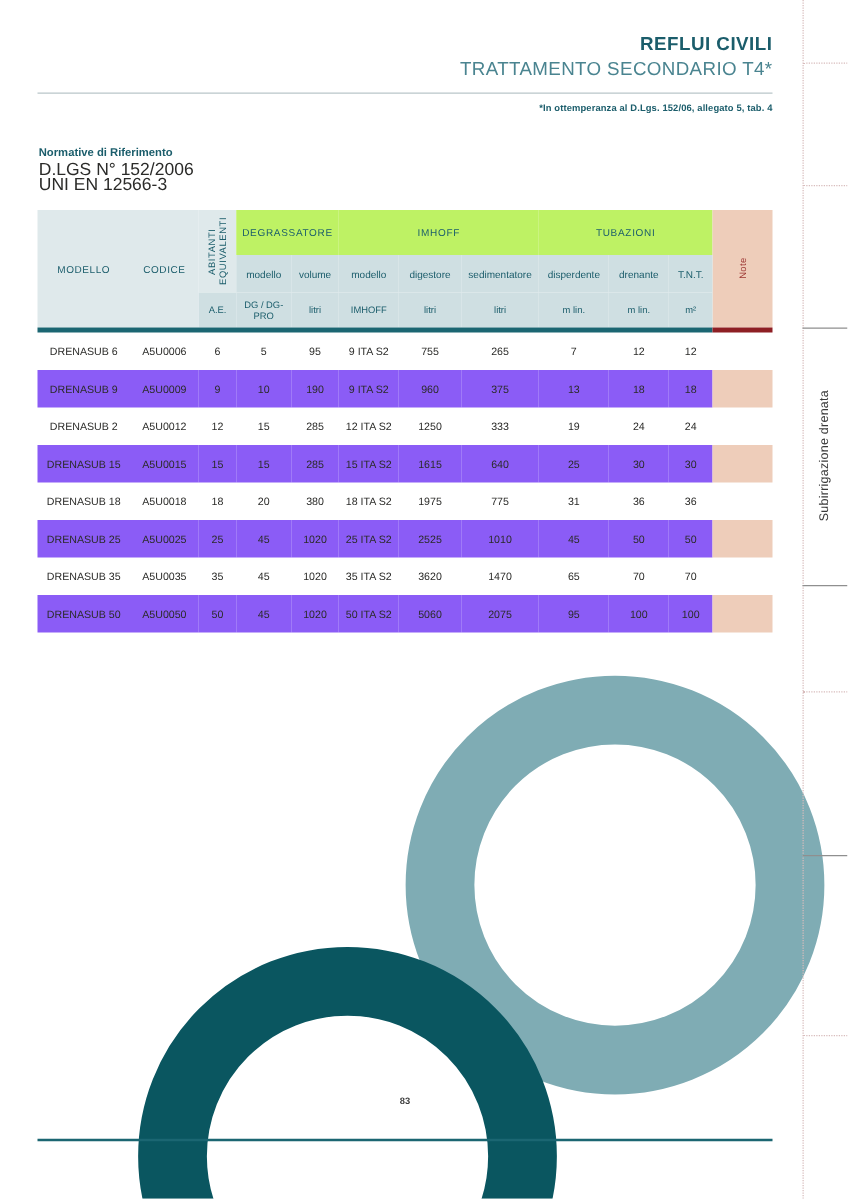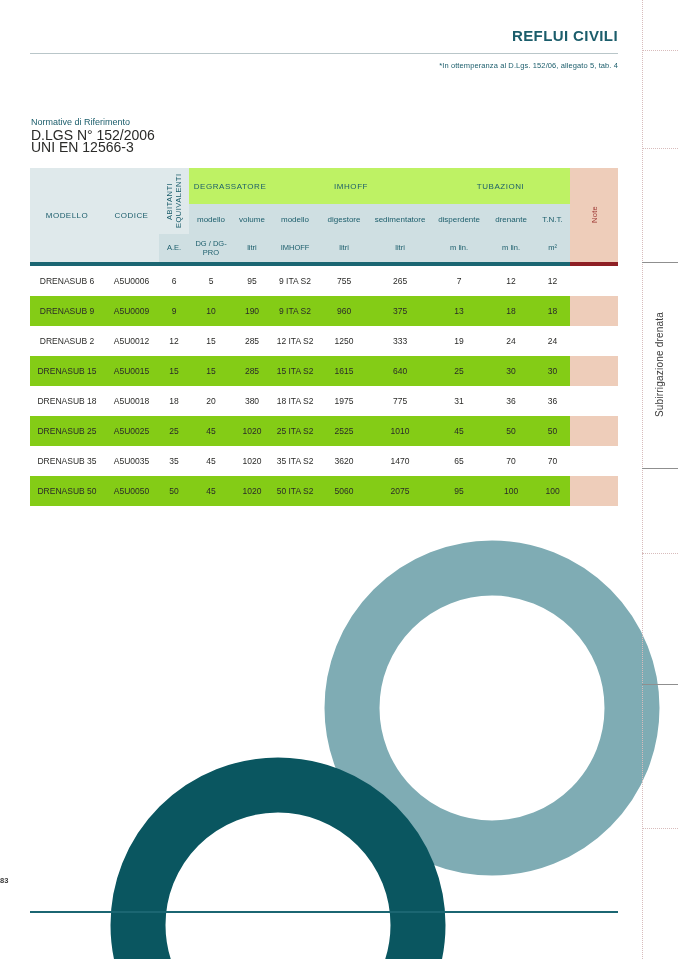--- a/index.html
+++ b/index.html
@@ -49,37 +49,37 @@
     line-height: 21px;
   }
   #header .rule {
     margin-top: 8px;
     border-top: 1px solid #b9c6c9;
     height: 0;
   }
   #header .note {
     margin-top: 7px;
     font-size: 7.5px;
-    font-weight: normal;
+    font-weight: bold;
     color: #1b5d6b;
     letter-spacing: .1px;
     text-align: right;
   }
 
   
   #normative {
     position: absolute;
     left: 31px;
     top: 116px;
     z-index: 3;
     line-height: 12.5px;
   }
   #normative .nm-title {
     font-size: 9px;
-    font-weight: normal;
+    font-weight: bold;
     color: #1b5d6b;
   }
   #normative .nm-row {
     font-size: 14px;
     color: #2b2b29;
   }
 
   
   #tbl {
     position: absolute;
@@ -158,21 +158,21 @@
   .rule-row td { height: 4px; padding: 0; }
   .rule-main { background: #1b6672; }
   .rule-note { background: #8e1f24; }
 
   
   .drow td {
     height: 30px;
     font-size: 8.5px;
     color: #2b2b29;
   }
-  .drow.alt td { background: #84cc16; }
+  .drow.alt td { background: #8b5cf6; }
   .drow td.c-model {
     font-weight: bold;
     font-size: 8.5px;
     text-align: left;
     padding-left: 7px;
   }
   .drow.alt td.c-note { background: #eecdba; }
   .drow td.c-note { background: transparent; }
 
   
@@ -235,38 +235,40 @@
     width: 588px;
     height: 2px;
     background: #1b6672;
     z-index: 2;
   }
   #pagenum {
     position: absolute;
     left: 0;
     top: 876px;
     width: 648px;
+    text-align: center;
     font-size: 7.5px;
     font-weight: bold;
     color: #3a3a3a;
     z-index: 5;
   }
 </style>
 </head>
 <body>
 
 <svg id="deco" viewBox="0 0 678 959" xmlns="http://www.w3.org/2000/svg">
   <g style="mix-blend-mode:multiply">
     <circle cx="492" cy="708" r="140" fill="none" stroke="#7facb4" stroke-width="55"></circle>
     <circle cx="278" cy="925" r="140" fill="none" stroke="#0a5660" stroke-width="55"></circle>
   </g>
 </svg>
 
 <div id="header">
   <div class="line1">REFLUI CIVILI</div>
+  <div class="line2">TRATTAMENTO SECONDARIO T4*</div>
   <div class="rule"></div>
   <div class="note">*In ottemperanza al D.Lgs. 152/06, allegato 5, tab. 4</div>
 </div>
 
 <div id="normative">
   <div class="nm-title">Normative di Riferimento</div>
   <div class="nm-row">D.LGS N° 152/2006</div>
   <div class="nm-row">UNI EN 12566-3</div>
 </div>
 

